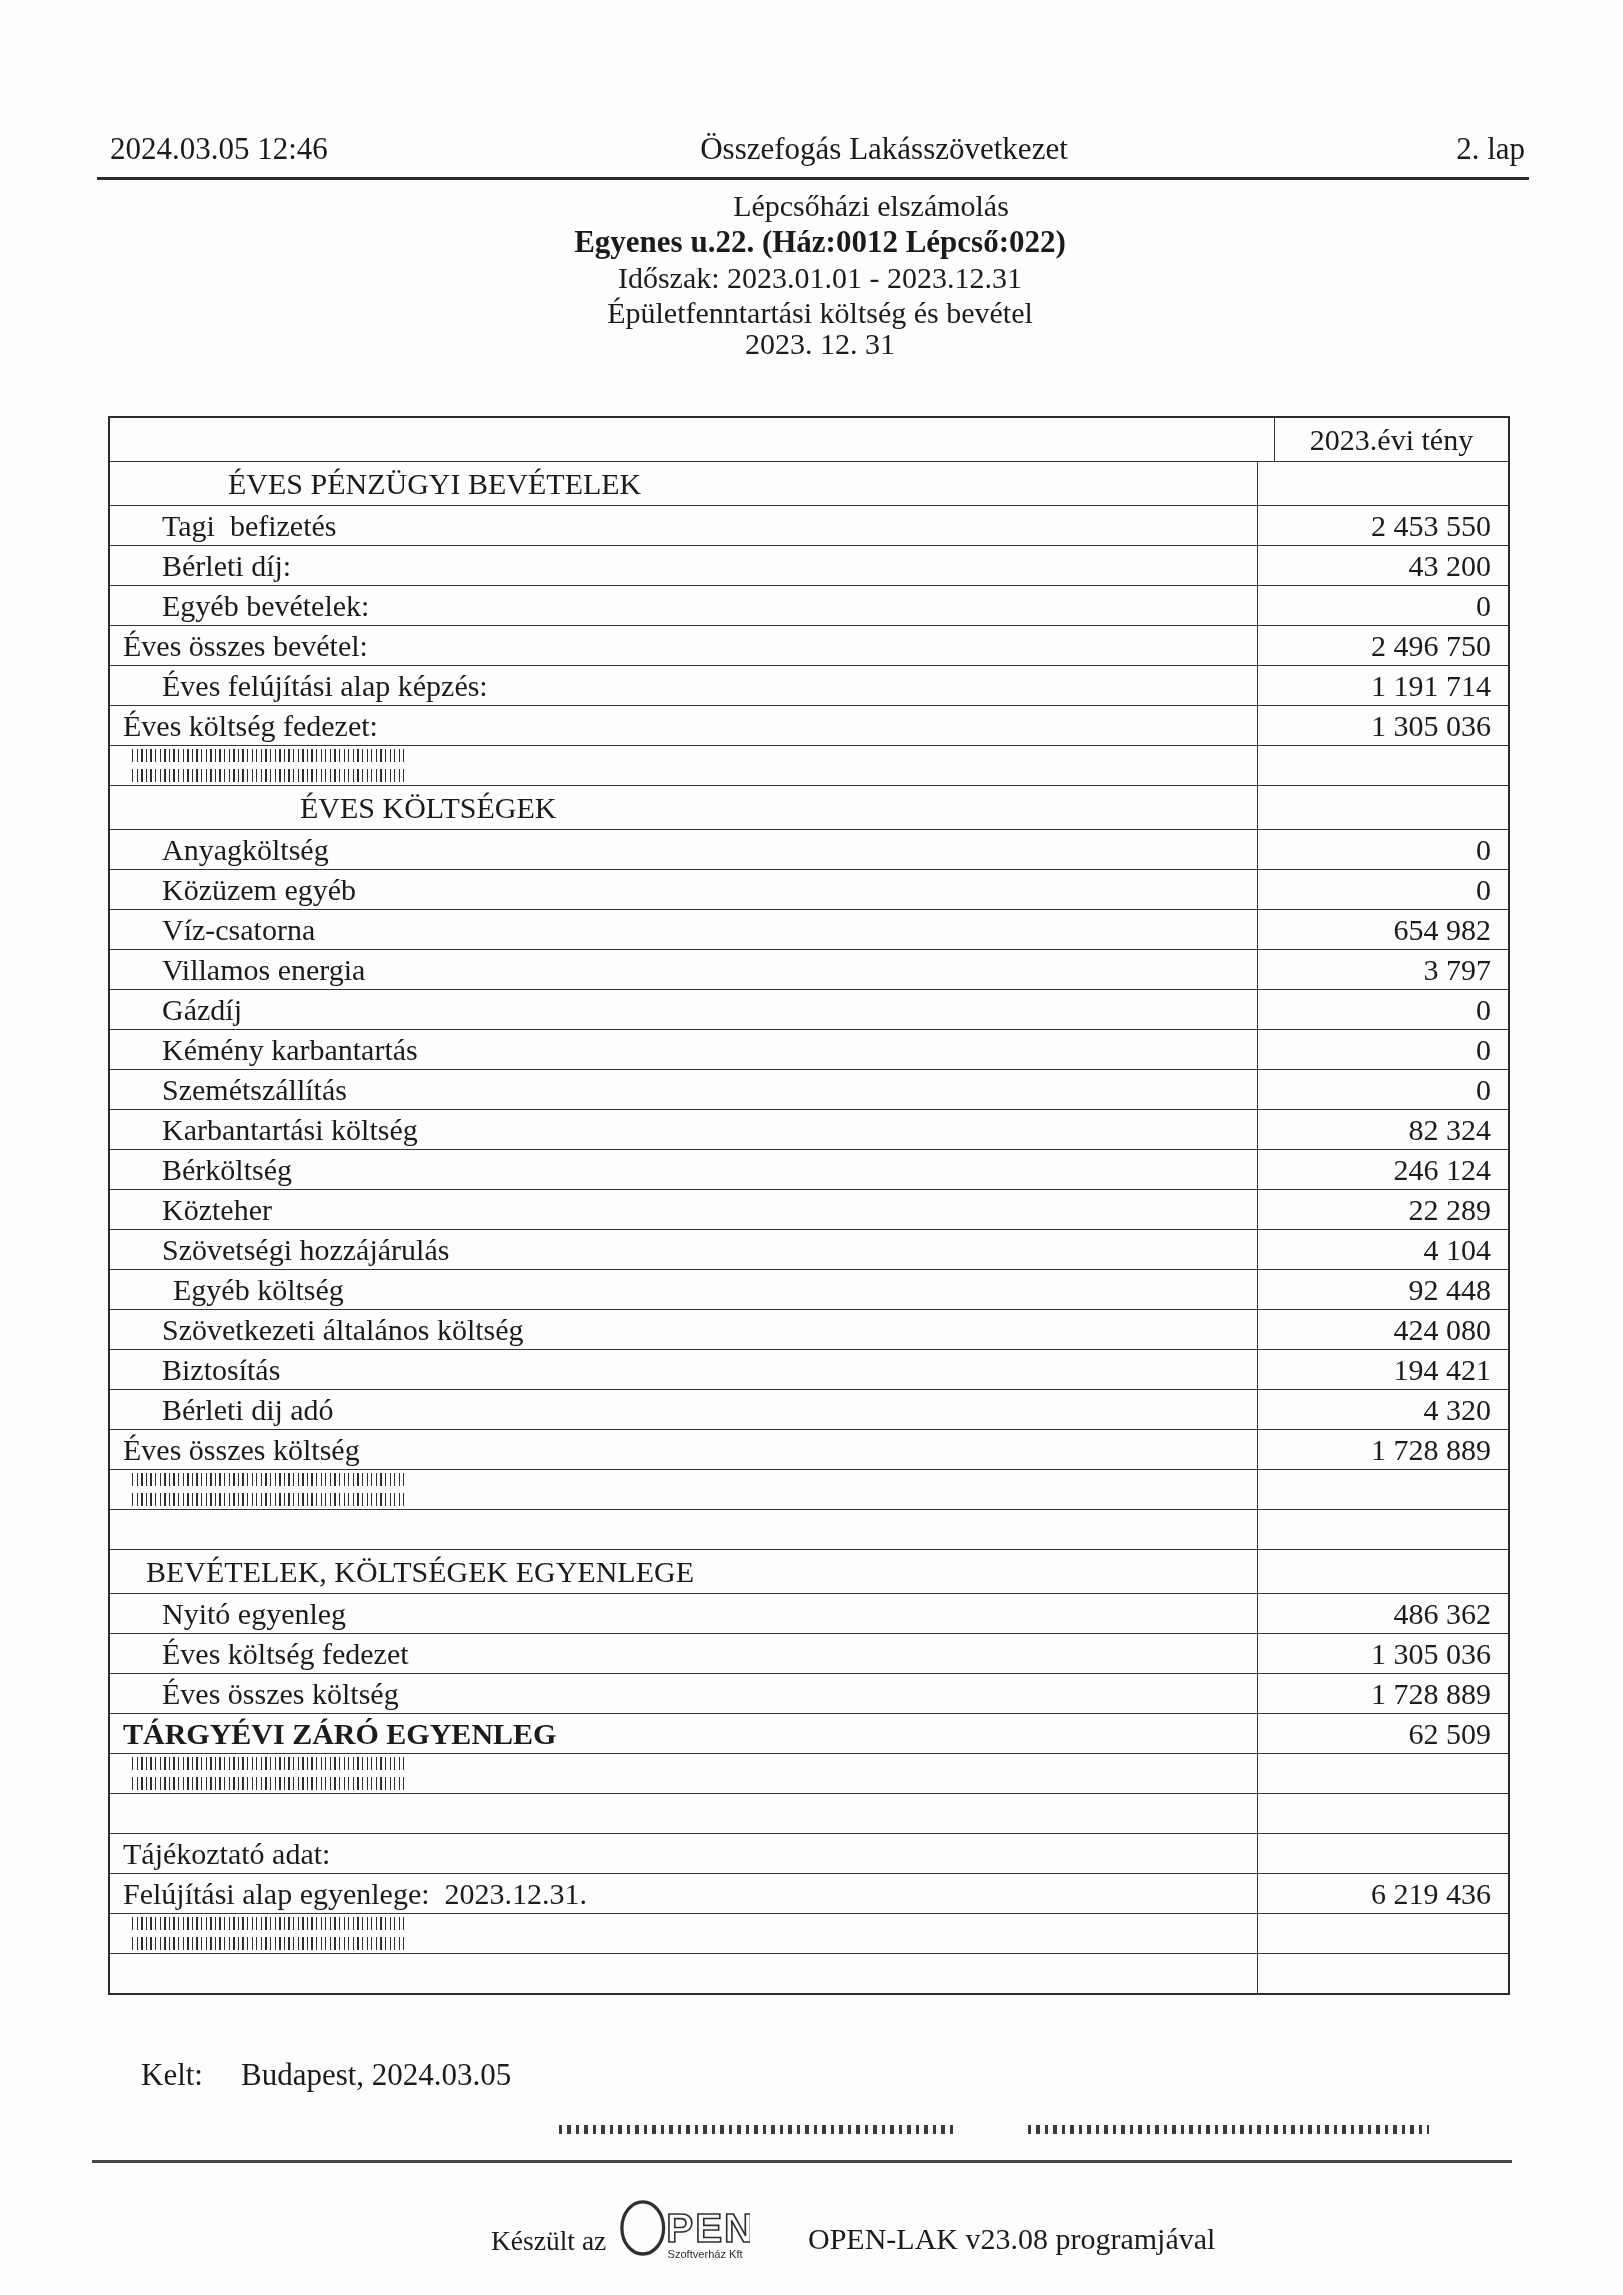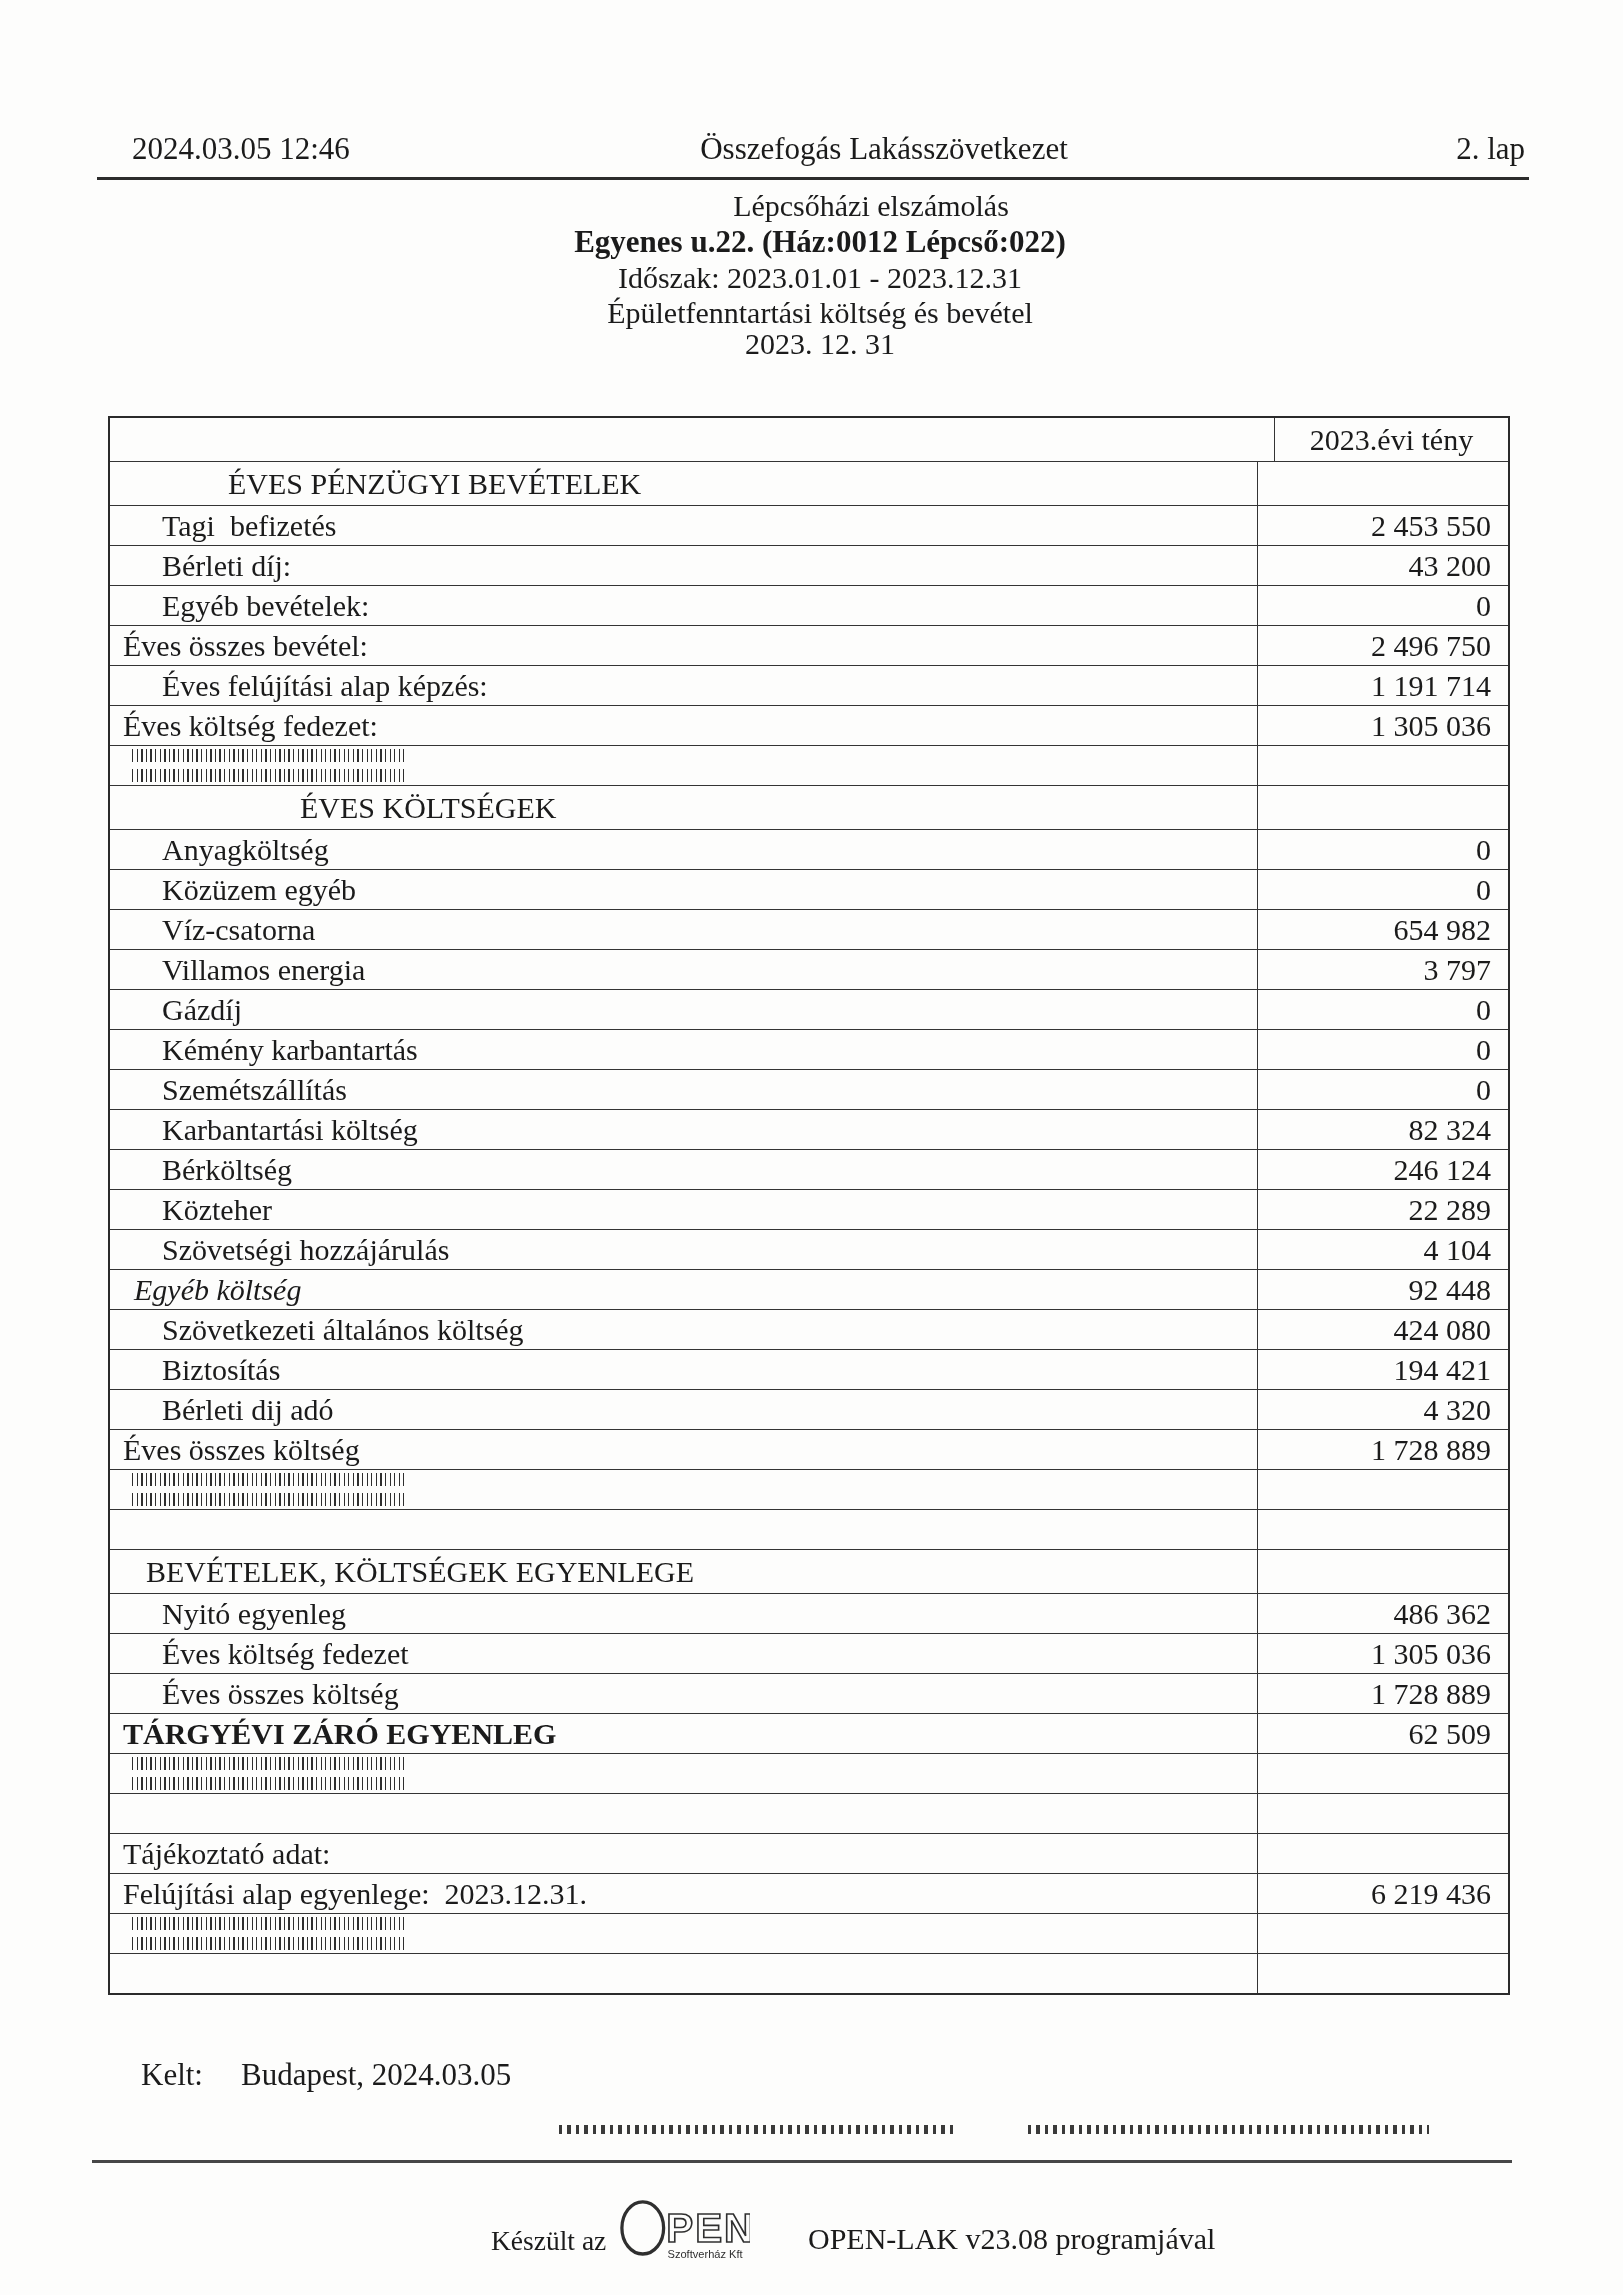--- a/index.html
+++ b/index.html
@@ -1,21 +1,21 @@
 <!DOCTYPE html>
 <html style="font-size:10.5px"><head>
 <meta charset="utf-8">
 <style>
   html,body{margin:0;padding:0;background:#e8e8e8;}
   .page{position:relative;width:1623px;height:2295px;background:#fdfdfc;overflow:hidden;
         font-family:"Liberation Serif","DejaVu Serif",serif;color:#1b1b1b;}
   .abs{position:absolute;white-space:pre;}
 
   
-  .hdr-date{left:110px;top:131px;font-size:31px;margin-left:22px;}
+  .hdr-date{left:110px;top:131px;font-size:31px;}
   .hdr-org{left:884px;top:131px;transform:translateX(-50%);font-size:31px;}
   .hdr-page{right:98px;top:131px;font-size:31px;}
   .hdr-rule{position:absolute;left:97px;top:177px;width:1432px;height:3.3px;background:#2c2c2c;}
 
   
   .t-line{transform:translateX(-50%);font-size:30px;}
   .t1{left:871px;top:189px;}
   .t2{left:820px;top:224px;font-weight:bold;font-size:31px;}
   .t3{left:820px;top:261px;}
   .t4{left:820px;top:296px;}
@@ -144,21 +144,21 @@
       </div>
       <div class="row data">
         <div class="cell label" style="padding-left: 52px;">Közteher</div>
         <div class="cell value">22 289</div>
       </div>
       <div class="row data">
         <div class="cell label" style="padding-left: 52px;">Szövetségi hozzájárulás</div>
         <div class="cell value">4 104</div>
       </div>
       <div class="row data">
-        <div class="cell label" style="padding-left: 24px; font-style: italic;">Egyéb költség</div>
+        <div class="cell label" style="padding-left: 63px;">Egyéb költség</div>
         <div class="cell value">92 448</div>
       </div>
       <div class="row data">
         <div class="cell label" style="padding-left: 52px;">Szövetkezeti általános költség</div>
         <div class="cell value">424 080</div>
       </div>
       <div class="row data">
         <div class="cell label" style="padding-left: 52px;">Biztosítás</div>
         <div class="cell value">194 421</div>
       </div>

